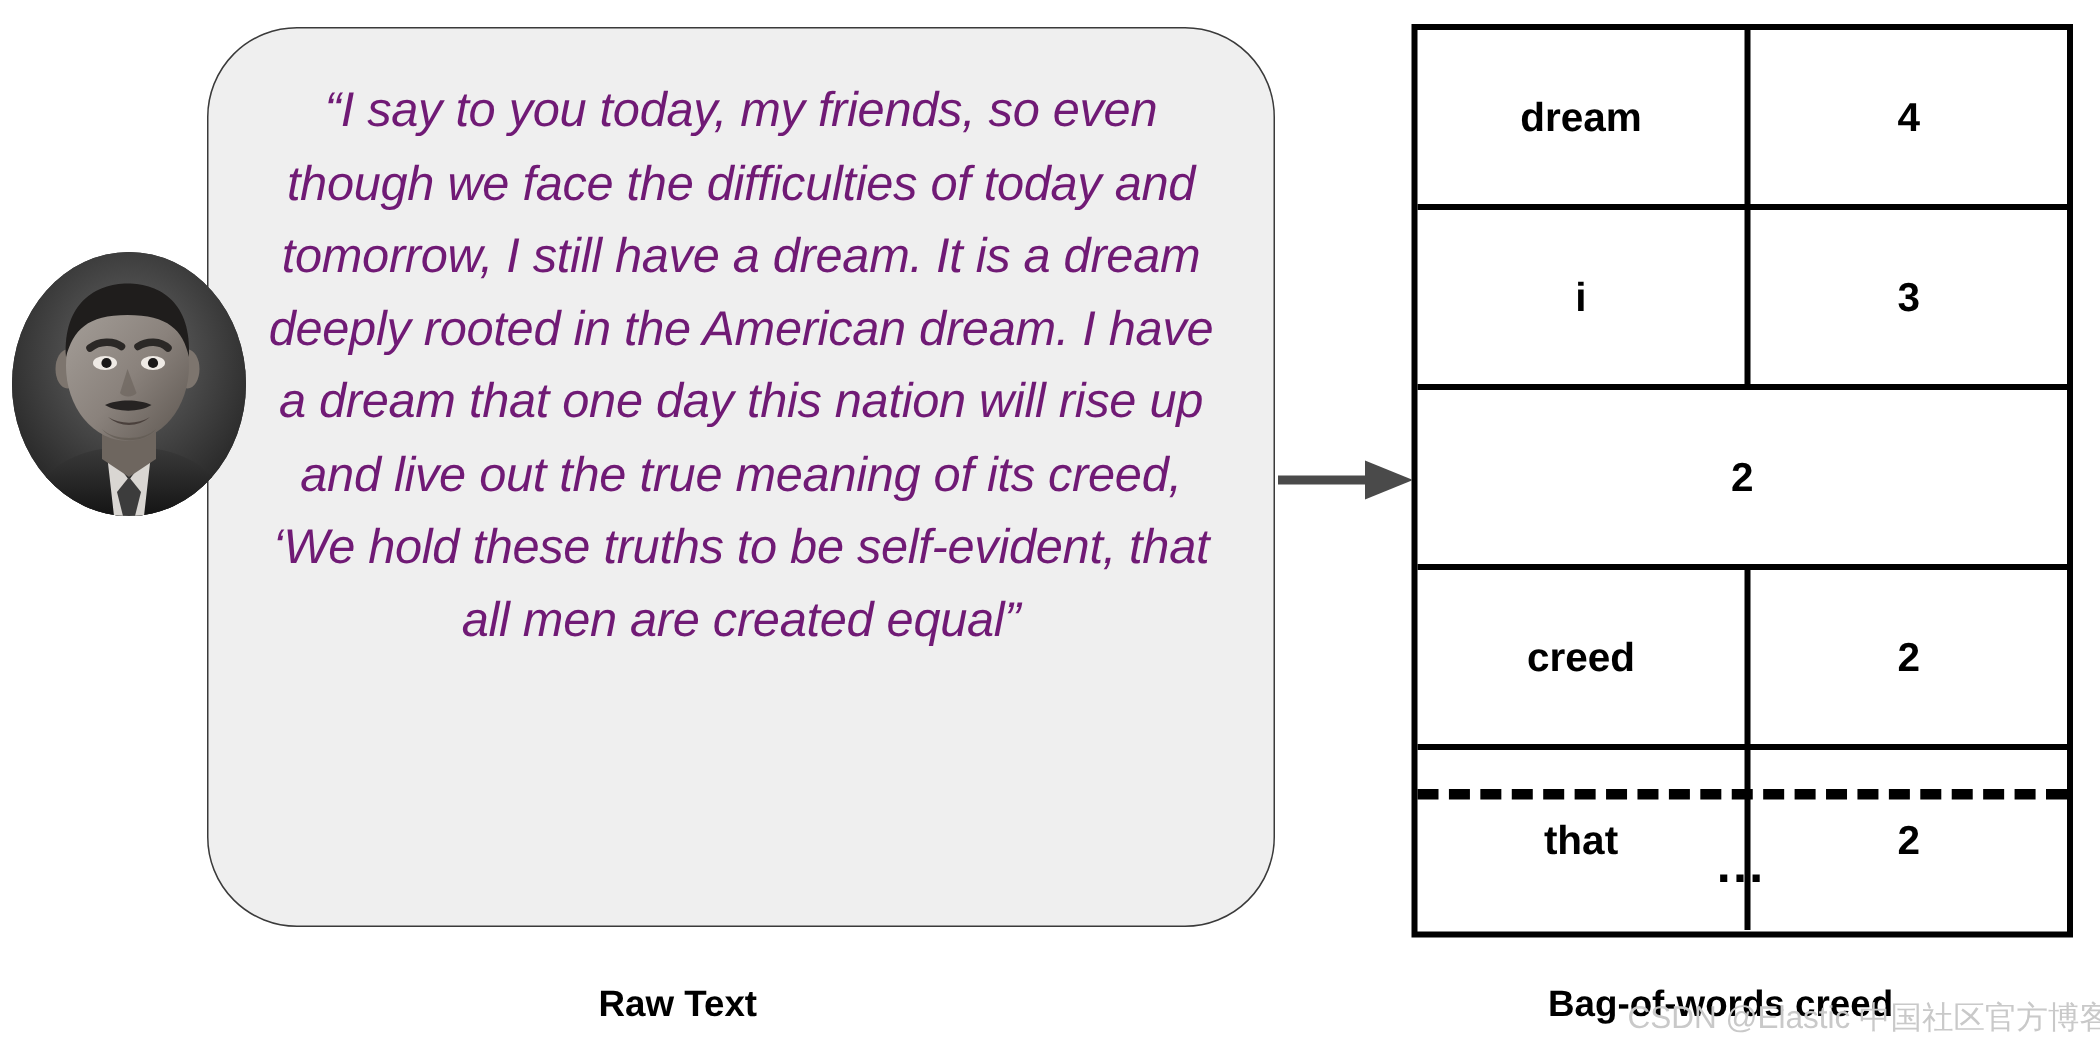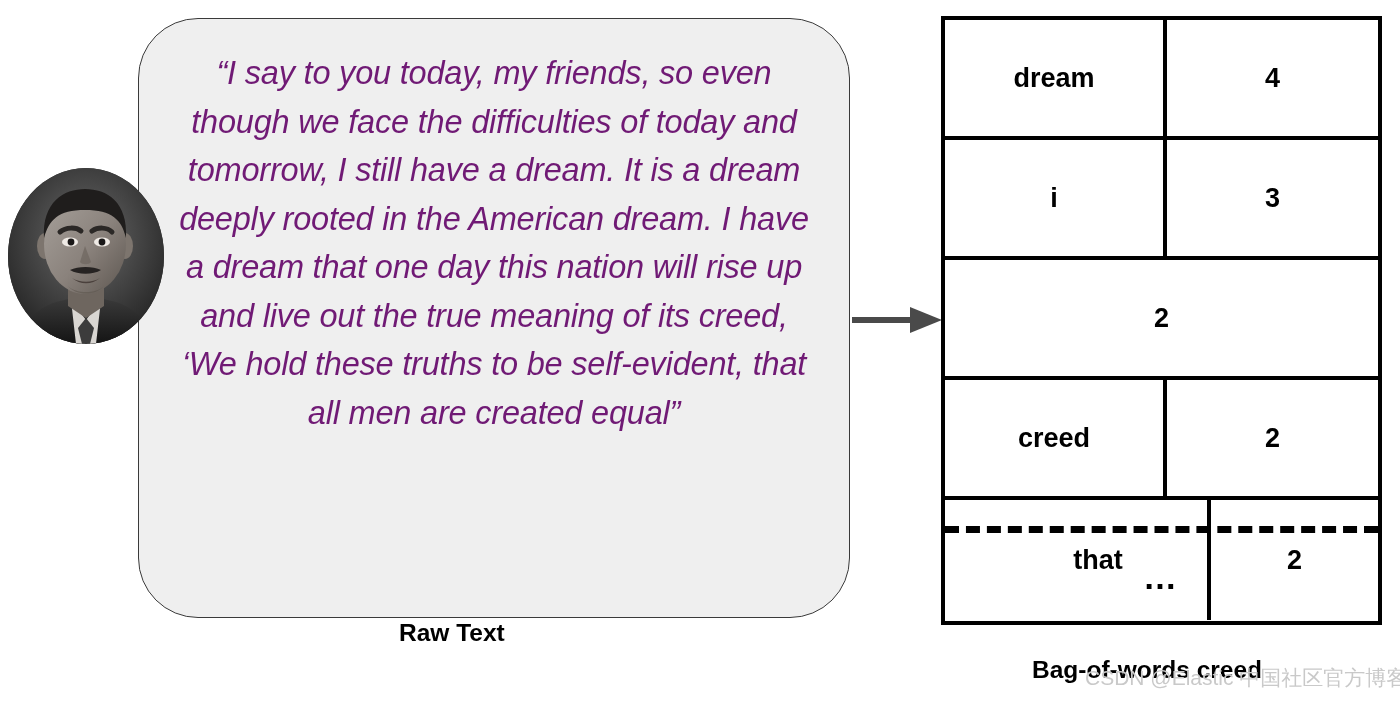--- a/index.html
+++ b/index.html
@@ -74,21 +74,21 @@
     box-sizing: border-box;
     background: #ffffff;
   }
   .bow-row {
     position: relative;
     display: flex;
     height: 120px;
     border-bottom: 4px solid #000000;
     box-sizing: border-box;
   }
-  .bow-row.last-count-row { border-bottom: none; padding-left: 44px; }
+  .bow-row.last-count-row { border-bottom: none; }
   .bow-cell-word,
   .bow-cell-count {
     display: flex;
     align-items: center;
     justify-content: center;
     font-weight: bold;
     font-size: 27px;
     color: #000000;
     box-sizing: border-box;
   }
@@ -125,21 +125,21 @@
   }
 
   
   .caption {
     position: absolute;
     font-weight: bold;
     font-size: 24.5px;
     color: #000000;
     white-space: nowrap;
   }
-  #caption-raw-text { left: 399px; top: 619px; }
+  #caption-raw-text { left: 399px; top: 656px; }
   #caption-bow { left: 1032px; top: 656px; }
 
   
   #watermark {
     position: absolute;
     left: 1085px;
     top: 664px;
     font-size: 21px;
     color: #c9c9c9;
     white-space: nowrap;

